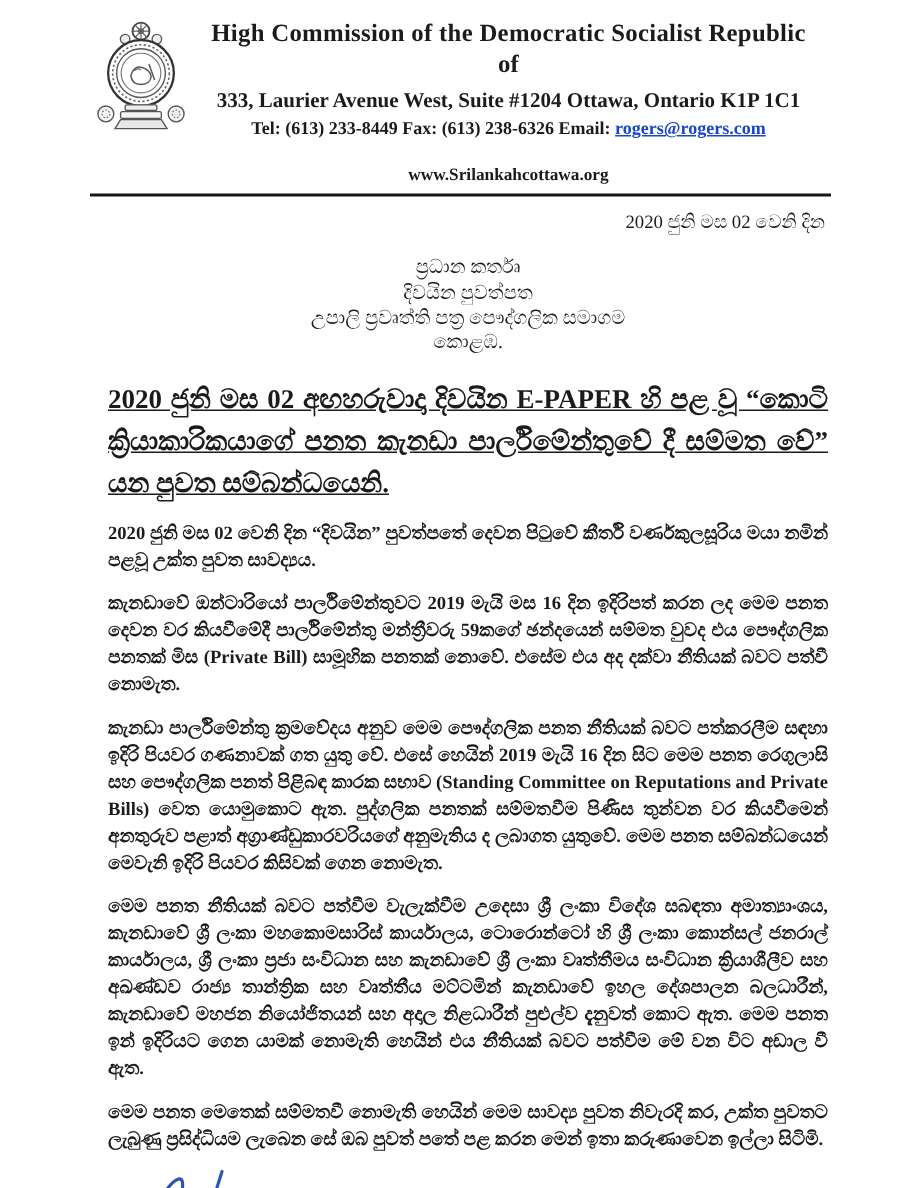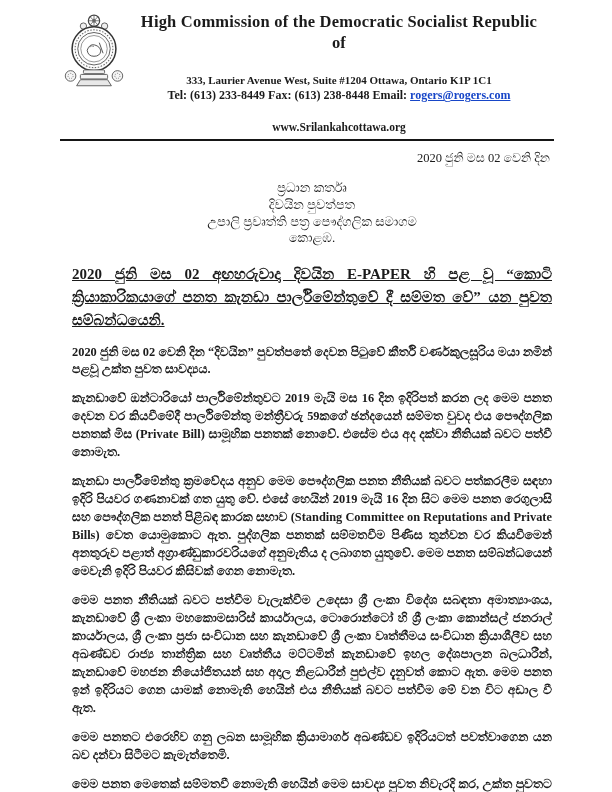--- a/index.html
+++ b/index.html
@@ -11,29 +11,29 @@
   }
   
   .header {
     display:flex; align-items:flex-start;
     margin:12px 58px 0 60px; padding-bottom:6px;
     border-bottom:2px solid #161616;
   }
   .emblem-wrap { width:72px; flex:0 0 72px; }
   .header-text { flex:1; text-align:center; padding-right:8px; }
   .hc-title { font-size:16.5px; font-weight:bold; letter-spacing:.2px; line-height:1.25; }
-  .hc-address { font-size:11px; font-weight:bold; margin-top:21px; }
+  .hc-address { font-size:14px; font-weight:bold; margin-top:7px; }
   .hc-contact { font-size:12px; font-weight:bold; margin-top:2px; }
   .hc-contact a { color:#1746c8; text-decoration:underline; }
   .hc-web { font-size:11.5px; font-weight:bold; margin-top:18px; }
   
   .date-line { text-align:right; margin:10px 62px 0 0; font-size:12.5px; }
   .recipient { margin:14px 60px 0 72px; font-size:13px; line-height:1.28;text-align:center; }
   .subject {
-    margin:16px 60px 0 72px; font-size:15px; font-weight:bold;
+    margin:16px 60px 0 72px; font-size:18px; font-weight:bold;
     text-decoration:underline; line-height:1.55; text-align:justify;
   }
   .para {
     margin:11px 60px 0 72px; font-size:12.4px; line-height:1.45;
     text-align:justify;
     font-weight:bold;
   }
   .sig-block { margin:10px 0 0 92px; }
 </style>
 </head>
@@ -71,42 +71,41 @@
         <circle cx="14" cy="84" r="7" fill="#f5f5f5" stroke="#555" stroke-width="1.2"></circle>
         <circle cx="14" cy="84" r="3.4" fill="none" stroke="#666" stroke-width="1" stroke-dasharray="1.5,1.5"></circle>
         <circle cx="76" cy="84" r="7" fill="#f5f5f5" stroke="#555" stroke-width="1.2"></circle>
         <circle cx="76" cy="84" r="3.4" fill="none" stroke="#666" stroke-width="1" stroke-dasharray="1.5,1.5"></circle>
       </svg>
     </div>
     <div class="header-text">
       <div class="hc-title">High Commission of the Democratic Socialist Republic of</div>
       <div class="hc-address">333, Laurier Avenue West, Suite #1204 Ottawa, Ontario K1P 1C1</div>
       <div class="hc-contact">
-        <span>Tel: (613) 233-8449 Fax: (613) 238-8448 Email: </span><a href="#">rogers@rogers.com</a>
+        <span>Tel: (613) 233-8449 Fax: (613) 238-6326 Email: </span><a href="#">rogers@rogers.com</a>
       </div>
       <div class="hc-web">www.Srilankahcottawa.org</div>
     </div>
   </div>
 
   <div class="date-line">2020 ජුනි මස 02 වෙනි දින</div>
 
   <div class="recipient">
     <div>ප්‍රධාන කර්තෘ</div>
     <div>දිවයින පුවත්පත</div>
     <div>උපාලි ප්‍රවෘත්ති පත්‍ර පෞද්ගලික සමාගම</div>
     <div>කොළඹ.</div>
   </div>
 
   <div class="subject">2020 ජුනි මස 02 අඟහරුවාදා දිවයින E-PAPER හි පළ වූ “කොටි ක්‍රියාකාරිකයාගේ පනත කැනඩා පාර්ලිමේන්තුවේ දී සම්මත වේ” යන පුවත සම්බන්ධයෙනි.</div>
 
   <div class="para">2020 ජුනි මස 02 වෙනි දින “දිවයින” පුවත්පතේ දෙවන පිටුවේ කීර්ති වර්ණකුලසූරිය මයා නමින් පළවූ උක්ත පුවත සාවද්‍යය.</div>
   <div class="para">කැනඩාවේ ඔන්ටාරියෝ පාර්ලිමේන්තුවට 2019 මැයි මස 16 දින ඉදිරිපත් කරන ලද මෙම පනත දෙවන වර කියවීමේදී පාර්ලිමේන්තු මන්ත්‍රීවරු 59කගේ ඡන්දයෙන් සම්මත වුවද එය පෞද්ගලික පනතක් මිස (Private Bill) සාමූහික පනතක් නොවේ. එසේම එය අද දක්වා නීතියක් බවට පත්වී නොමැත.</div>
   <div class="para">කැනඩා පාර්ලිමේන්තු ක්‍රමවේදය අනුව මෙම පෞද්ගලික පනත නීතියක් බවට පත්කරලීම සඳහා ඉදිරි පියවර ගණනාවක් ගත යුතු වේ. එසේ හෙයින් 2019 මැයි 16 දින සිට මෙම පනත රෙගුලාසි සහ පෞද්ගලික පනත් පිළිබඳ කාරක සභාව (Standing Committee on Reputations and Private Bills) වෙත යොමුකොට ඇත. පුද්ගලික පනතක් සම්මතවීම පිණිස තුන්වන වර කියවීමෙන් අනතුරුව පළාත් අග්‍රාණ්ඩුකාරවරියගේ අනුමැතිය ද ලබාගත යුතුවේ. මෙම පනත සම්බන්ධයෙන් මෙවැනි ඉදිරි පියවර කිසිවක් ගෙන නොමැත.</div>
   <div class="para">මෙම පනත නීතියක් බවට පත්වීම වැලැක්වීම උදෙසා ශ්‍රී ලංකා විදේශ සබඳතා අමාත්‍යාංශය, කැනඩාවේ ශ්‍රී ලංකා මහකොමසාරිස් කාර්යාලය, ටොරොන්ටෝ හි ශ්‍රී ලංකා කොන්සල් ජනරාල් කාර්යාලය, ශ්‍රී ලංකා ප්‍රජා සංවිධාන සහ කැනඩාවේ ශ්‍රී ලංකා වෘත්තීමය සංවිධාන ක්‍රියාශීලීව සහ අඛණ්ඩව රාජ්‍ය තාන්ත්‍රික සහ වෘත්තීය මට්ටමින් කැනඩාවේ ඉහල දේශපාලන බලධාරීන්, කැනඩාවේ මහජන නියෝජිතයන් සහ අදාල නිළධාරීන් පුළුල්ව දැනුවත් කොට ඇත. මෙම පනත ඉන් ඉදිරියට ගෙන යාමක් නොමැති හෙයින් එය නීතියක් බවට පත්වීම මේ වන විට අඩාල වී ඇත.</div>
-  <div class="para">මෙම පනතට එරෙහිව ගනු ලබන සාමූහික ක්‍රියාමාර්ග අඛණ්ඩව ඉදිරියටත් පවත්වාගෙන යන බව දන්වා සිටීමට කැමැත්තෙමි.</div>
   <div class="para">මෙම පනත මෙතෙක් සම්මතවී නොමැති හෙයින් මෙම සාවද්‍ය පුවත නිවැරදි කර, උක්ත පුවතට ලැබුණු ප්‍රසිද්ධියම ලැබෙන සේ ඔබ පුවත් පතේ පළ කරන මෙන් ඉතා කරුණාවෙන ඉල්ලා සිටිමි.</div>
 
   <div class="sig-block">
     <svg width="84" height="50" viewBox="0 0 84 50" aria-hidden="true">
       <g fill="none" stroke="#2d54b0" stroke-width="2.1" stroke-linecap="round">
         <path d="M4,44 C10,28 20,9 27,7 C33,6 28,22 24,32 C21,40 17,47 19,43 C23,36 31,23 35,25 C38,27 34,38 36,37 C40,34 43,28 46,30"></path>
         <path d="M56,2 L42,47"></path>
         <path d="M48,30 C52,25 60,23 65,27 C68,30 62,36 57,33"></path>
       </g>
       <g fill="#2d54b0">

